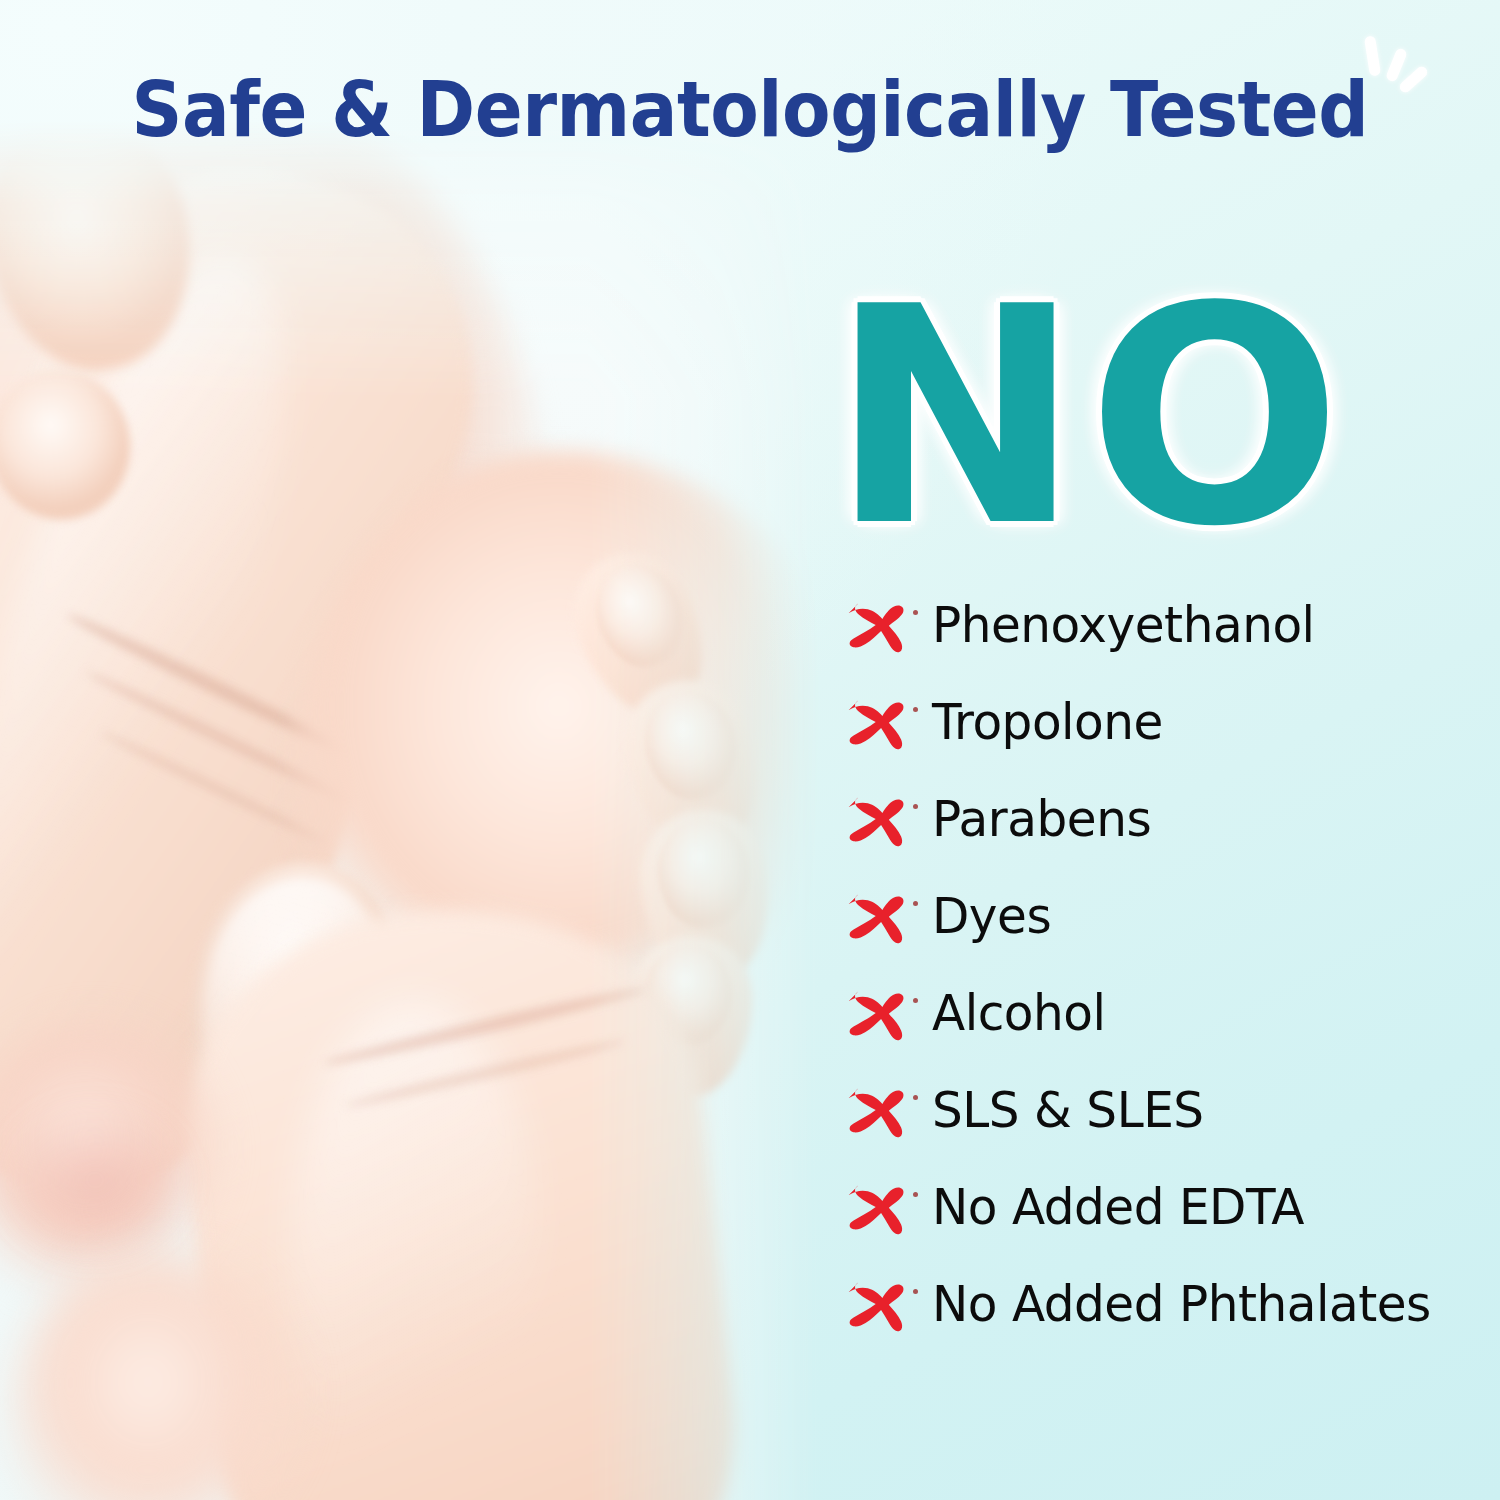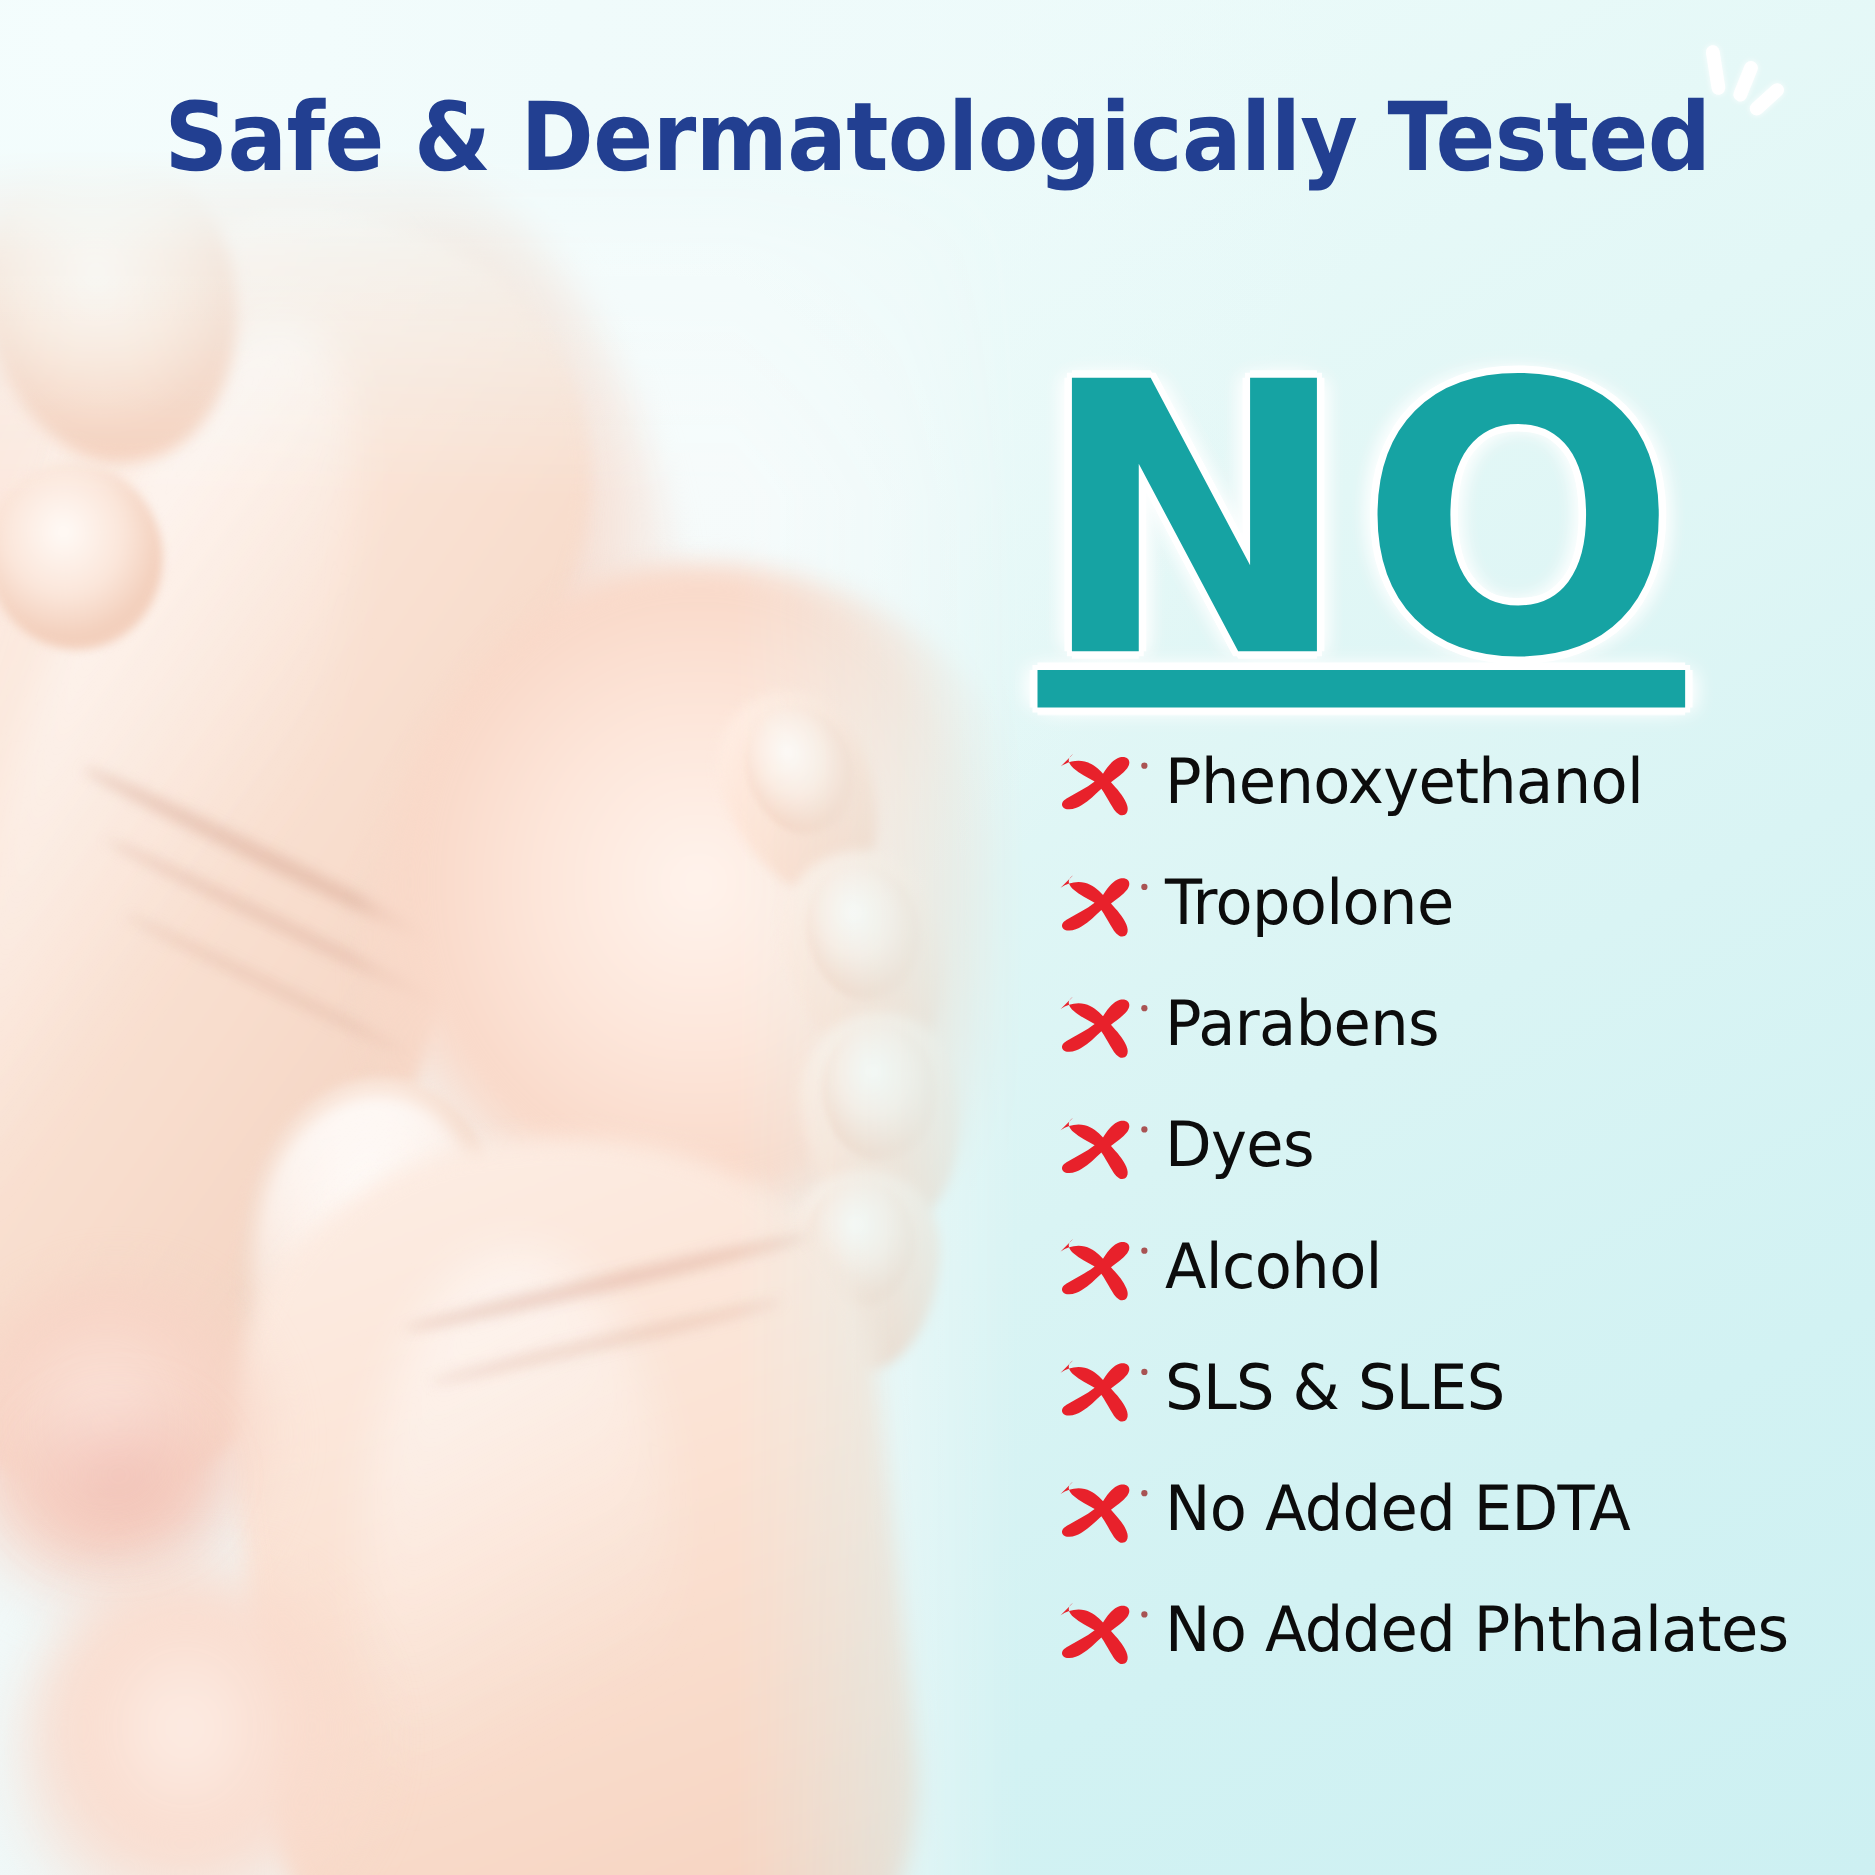--- a/index.html
+++ b/index.html
@@ -175,21 +175,20 @@
     line-height:1;
     letter-spacing:6px;
     color:#16a3a3;
     text-shadow:
        0 0 0 #fff,
        6px 0 0 #fff, -6px 0 0 #fff, 0 6px 0 #fff, 0 -6px 0 #fff,
        4px 4px 0 #fff, -4px 4px 0 #fff, 4px -4px 0 #fff, -4px -4px 0 #fff,
        9px 2px 14px rgba(255,255,255,.95), -9px -2px 14px rgba(255,255,255,.95),
        0 0 22px rgba(255,255,255,.9);
     user-select:none;
-    text-decoration:underline;
   }
 
   
   #no-list{
     position:absolute;
     left:845px;top:600px;
     width:650px;
   }
   .no-item{
     display:flex;

